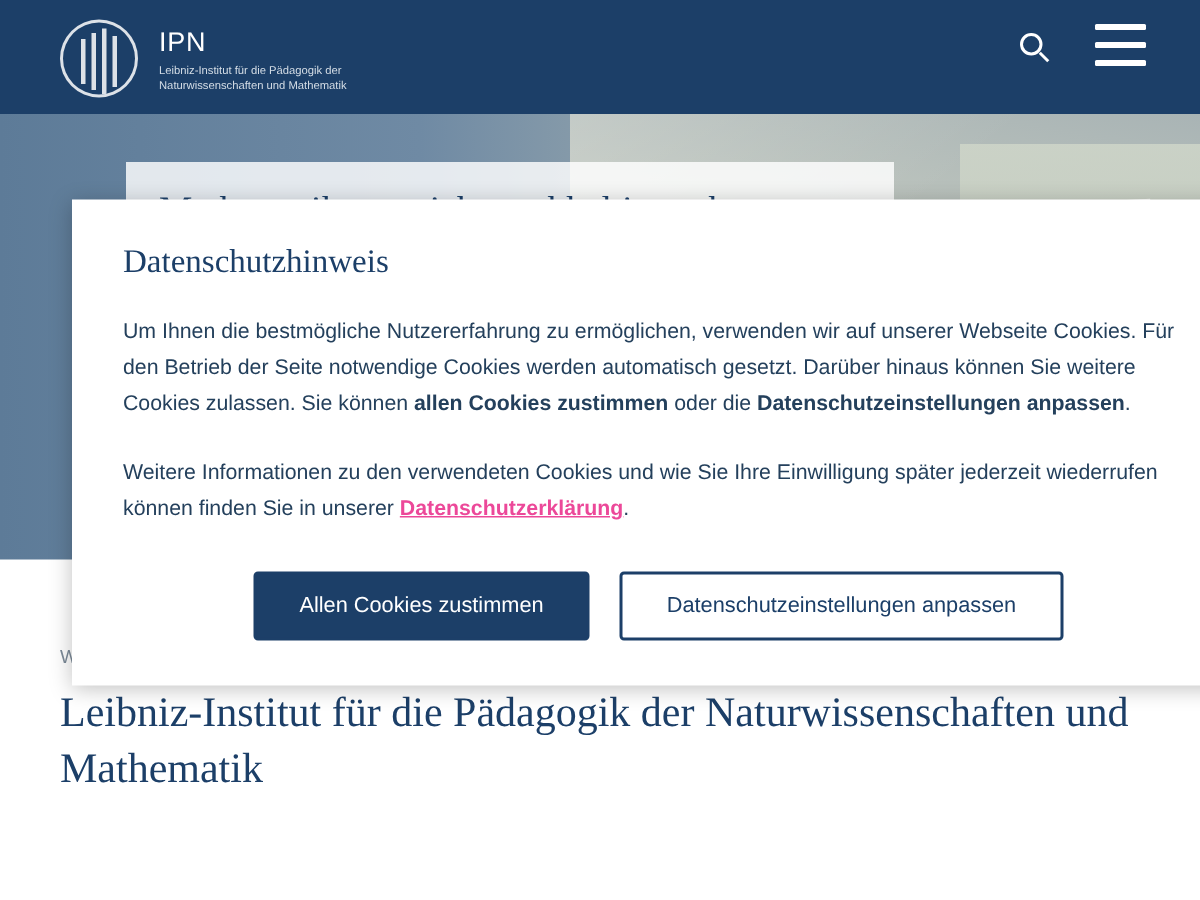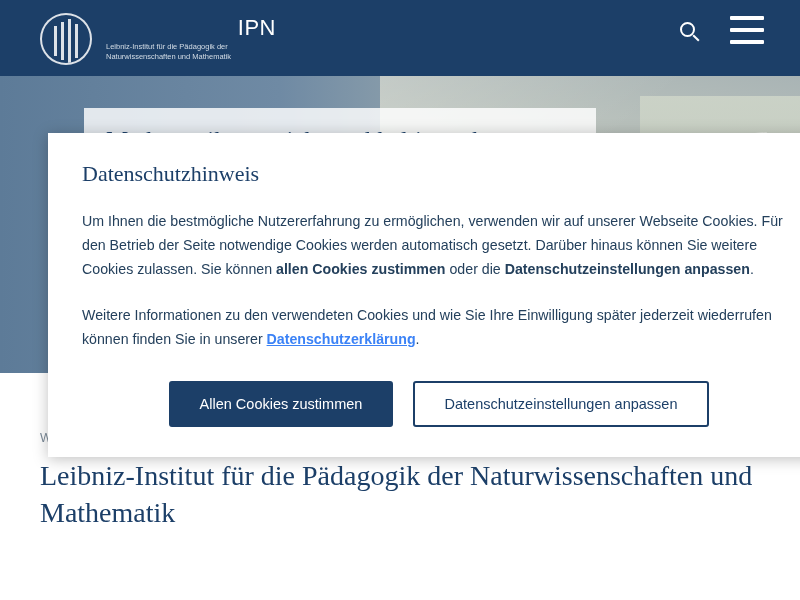--- a/index.html
+++ b/index.html
@@ -46,25 +46,24 @@
     background: rgba(255,255,255,0.85);
     width: 3px;
     top: 4px; bottom: 4px;
   }
   .logo-mark span.b1 { left: 12px; height: 30px; top: 11px;}
   .logo-mark span.b2 { left: 19px; height: 38px; top: 7px;}
   .logo-mark span.b3 { left: 26px; height: 44px; top: 4px;}
   .logo-mark span.b4 { left: 33px; height: 34px; top: 9px;}
   .logo-text { color: #ffffff; }
   .logo-text .ipn {
-    font-size: 22px;
+    font-size: 18px;
     font-weight: 400;
     letter-spacing: .5px;
     line-height: 22px;
-    text-align: right;
   }
   .logo-text .sub {
     font-size: 7.5px;
     line-height: 10px;
     color: #d4dde6;
     margin-top: 3px;
     max-width: 170px;
   }
   .hdr-icons {
     position: absolute;
@@ -243,21 +242,21 @@
   }
   .modal p {
     margin: 16px 0 22px 0;
     font-size: 14.2px;
     line-height: 24px;
     color: #24405c;
   }
   .modal p:last-of-type { margin-bottom: 30px; }
   .modal b { font-weight: 700; }
   .modal a {
-    color: #3b82f6;
+    color: #ec4899;
     text-decoration: underline;
     font-weight: 700;
   }
   .modal-actions {
     display: flex;
     gap: 20px;
     justify-content: center;
   }
   .btn {
     font-size: 14.5px;

